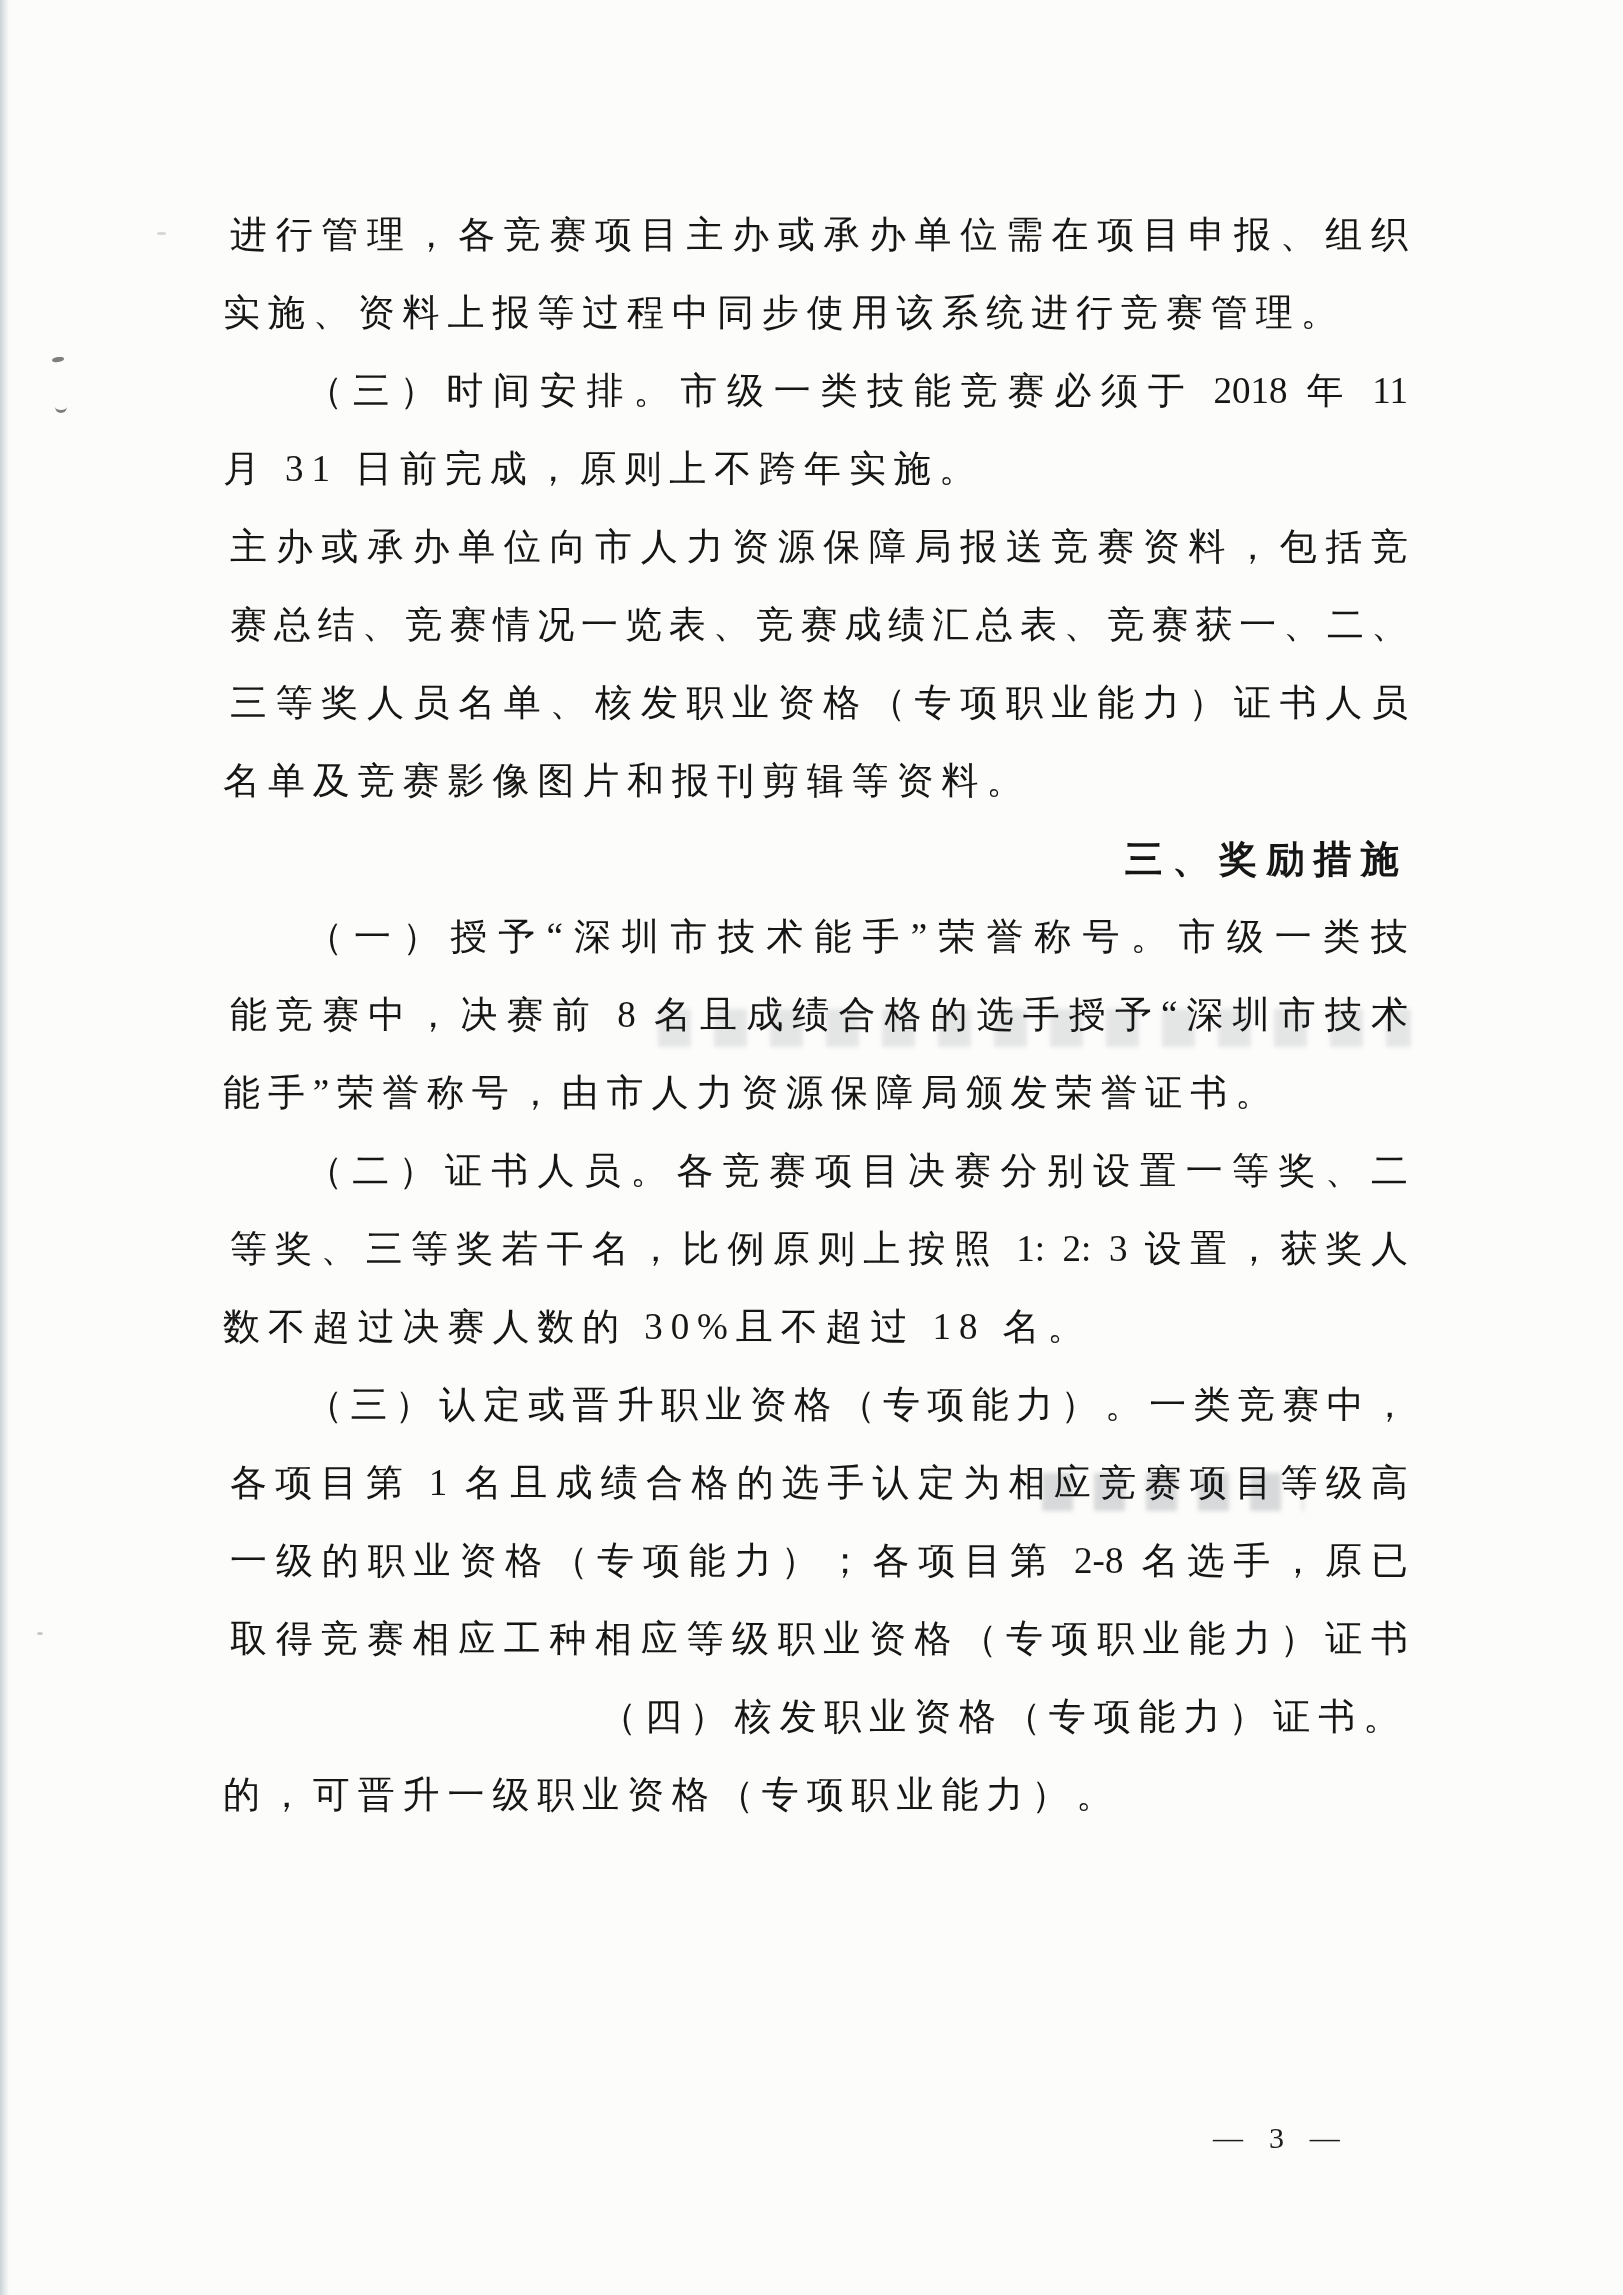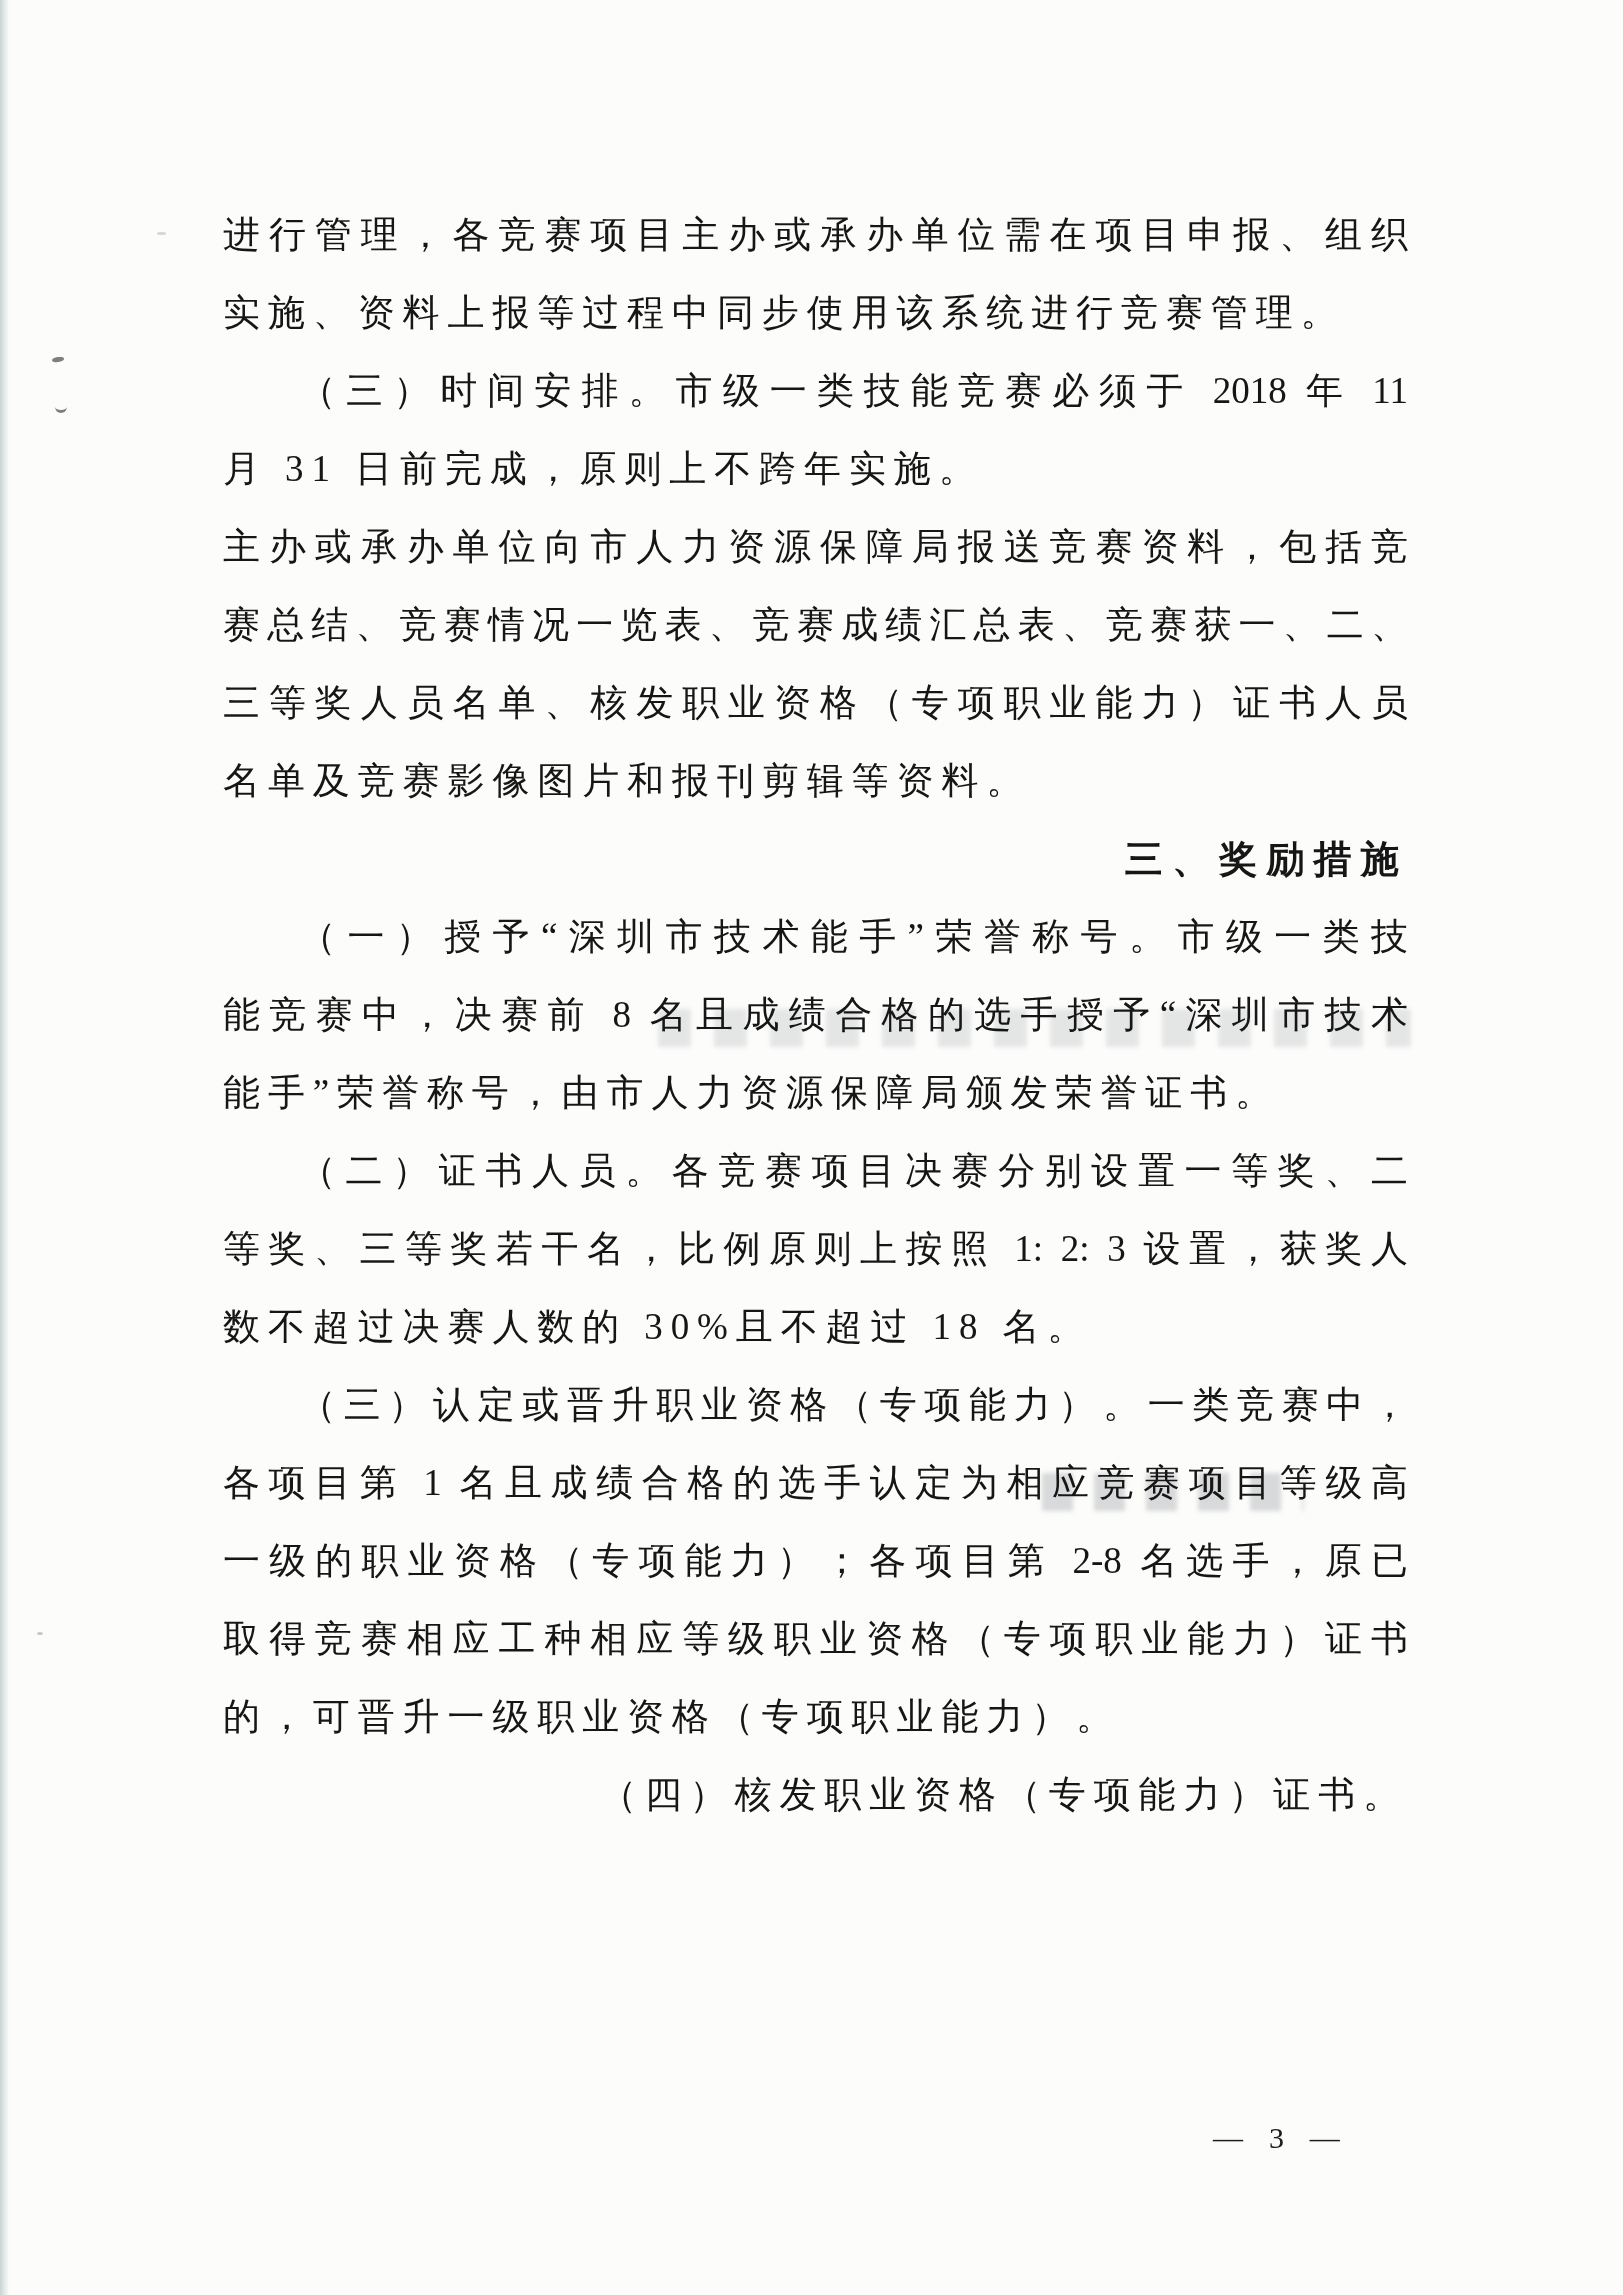--- a/index.html
+++ b/index.html
@@ -60,20 +60,21 @@
     font-size: 37px;
     white-space: normal;
     overflow: hidden;
     letter-spacing: 7.9px;
   }
   .line.fill {
     text-align: justify;
     text-align-last: justify;
     text-justify: inter-character;
     letter-spacing: 0;
+    margin-left: 7px;
   }
   .line.indent { padding-left: 76px; text-align: right; }
   .line.bold {
     font-family: "Liberation Sans", sans-serif;
     font-weight: 700;
     font-size: 38px;
     letter-spacing: 9.2px;
   }
   .page-number {
     position: absolute;
@@ -110,19 +111,19 @@
       <div class="line indent fill">（一）授予“深圳市技术能手”荣誉称号。市级一类技</div>
       <div class="line fill">能竞赛中，决赛前 8 名且成绩合格的选手授予“深圳市技术</div>
       <div class="line">能手”荣誉称号，由市人力资源保障局颁发荣誉证书。</div>
       <div class="line indent fill">（二）证书人员。各竞赛项目决赛分别设置一等奖、二</div>
       <div class="line fill">等奖、三等奖若干名，比例原则上按照 1: 2: 3 设置，获奖人</div>
       <div class="line">数不超过决赛人数的 30%且不超过 18 名。</div>
       <div class="line indent fill">（三）认定或晋升职业资格（专项能力）。一类竞赛中，</div>
       <div class="line fill">各项目第 1 名且成绩合格的选手认定为相应竞赛项目等级高</div>
       <div class="line fill">一级的职业资格（专项能力）；各项目第 2-8 名选手，原已</div>
       <div class="line fill">取得竞赛相应工种相应等级职业资格（专项职业能力）证书</div>
+      <div class="line indent">（四）核发职业资格（专项能力）证书。</div>
       <div class="line">的，可晋升一级职业资格（专项职业能力）。</div>
-      <div class="line indent">（四）核发职业资格（专项能力）证书。</div>
     </main>
 
   <div class="page-number">— 3 —</div>
 </div>
 
 
 </body></html>

